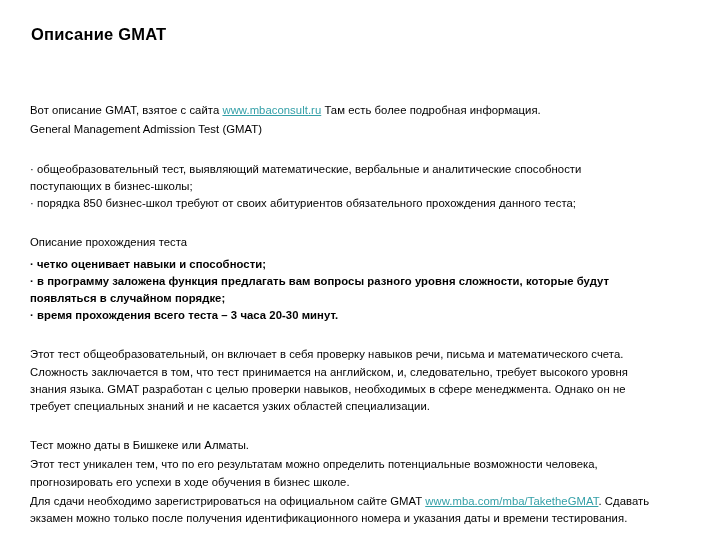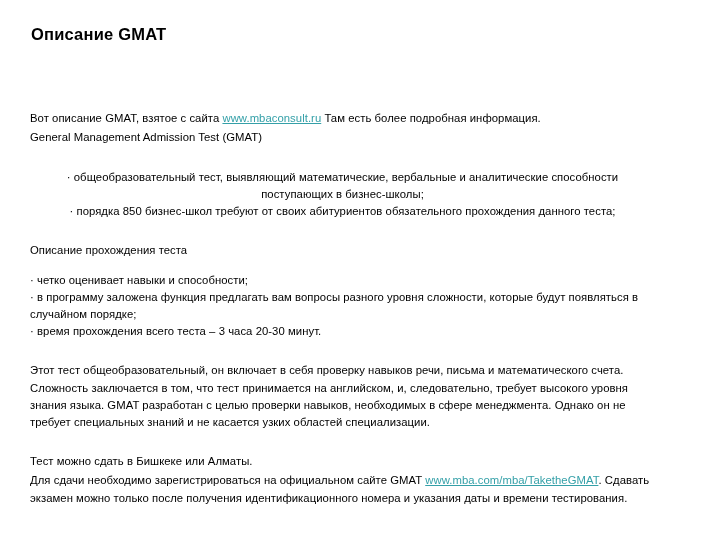--- a/index.html
+++ b/index.html
@@ -41,49 +41,50 @@
   .para {
     font-size: 11.3px;
     line-height: 17.1px;
     color: #000000;
     margin: 0;
     text-align: left;
     letter-spacing: 0.05px;
   }
   .gap-22 { margin-top: 22.5px; }
   .gap-17 { margin-top: 2px; }
-  .gap-0  { margin-top: 12px; }
+  .gap-0  { margin-top: 4px; }
   a.doclink {
     color: #34a0a8;
     text-decoration: underline;
   }
 </style>
 </head>
 <body>
 
 <div class="slide">
 
   <div class="slide-title"><span>Описание GMAT</span></div>
 
   <div class="body-area">
 
     <p class="para gap-0"><span>Вот описание GMAT, взятое с  сайта </span><a class="doclink" href="#">www.mbaconsult.ru</a><span> Там есть более подробная информация.</span></p>
 
     <p class="para gap-17">General Management Admission Test (GMAT)</p>
 
-    <p class="para gap-22" style="white-space: pre-line; text-align: center;">· общеобразовательный тест, выявляющий математические, вербальные и аналитические способности поступающих в бизнес-школы;
+    <p class="para gap-22" style="white-space: pre-line;">· общеобразовательный тест, выявляющий математические, вербальные и аналитические способности поступающих в бизнес-школы;
 · порядка 850 бизнес-школ требуют от своих абитуриентов обязательного прохождения данного теста;</p>
 
     <p class="para gap-22">Описание прохождения теста</p>
 
-    <p class="para gap-0" style="white-space: pre-line;">· четко оценивает навыки и способности;
+    <p class="para gap-0" style="white-space: pre-line; font-weight: bold;">· четко оценивает навыки и способности;
 · в программу заложена функция предлагать вам вопросы разного уровня сложности, которые будут появляться в случайном порядке;
 · время прохождения всего теста – 3 часа 20-30 минут.</p>
 
     <p class="para gap-22">Этот тест общеобразовательный, он включает в себя проверку навыков речи, письма и математического счета. Сложность заключается в том, что тест принимается на английском, и, следовательно, требует высокого уровня знания языка. GMAT разработан с целью проверки навыков, необходимых в сфере менеджмента. Однако он не требует специальных знаний и не касается узких областей специализации.</p>
 
-    <p class="para gap-22">Тест можно сдать в Бишкеке или Алматы.</p>
+    <p class="para gap-22">Тест можно даты в Бишкеке или Алматы.</p>
 
+    <p class="para gap-17">Этот тест уникален тем, что по его результатам можно определить потенциальные возможности человека, прогнозировать его успехи в ходе обучения в бизнес школе.</p>
 
     <p class="para gap-17"><span>Для сдачи необходимо зарегистрироваться на официальном сайте GMAT </span><a class="doclink" href="#">www.mba.com/mba/TaketheGMAT</a><span>. Сдавать экзамен можно только после получения идентификационного номера и указания даты и времени тестирования.</span></p>
 
   </div>
 </div>
 
 </body></html>

